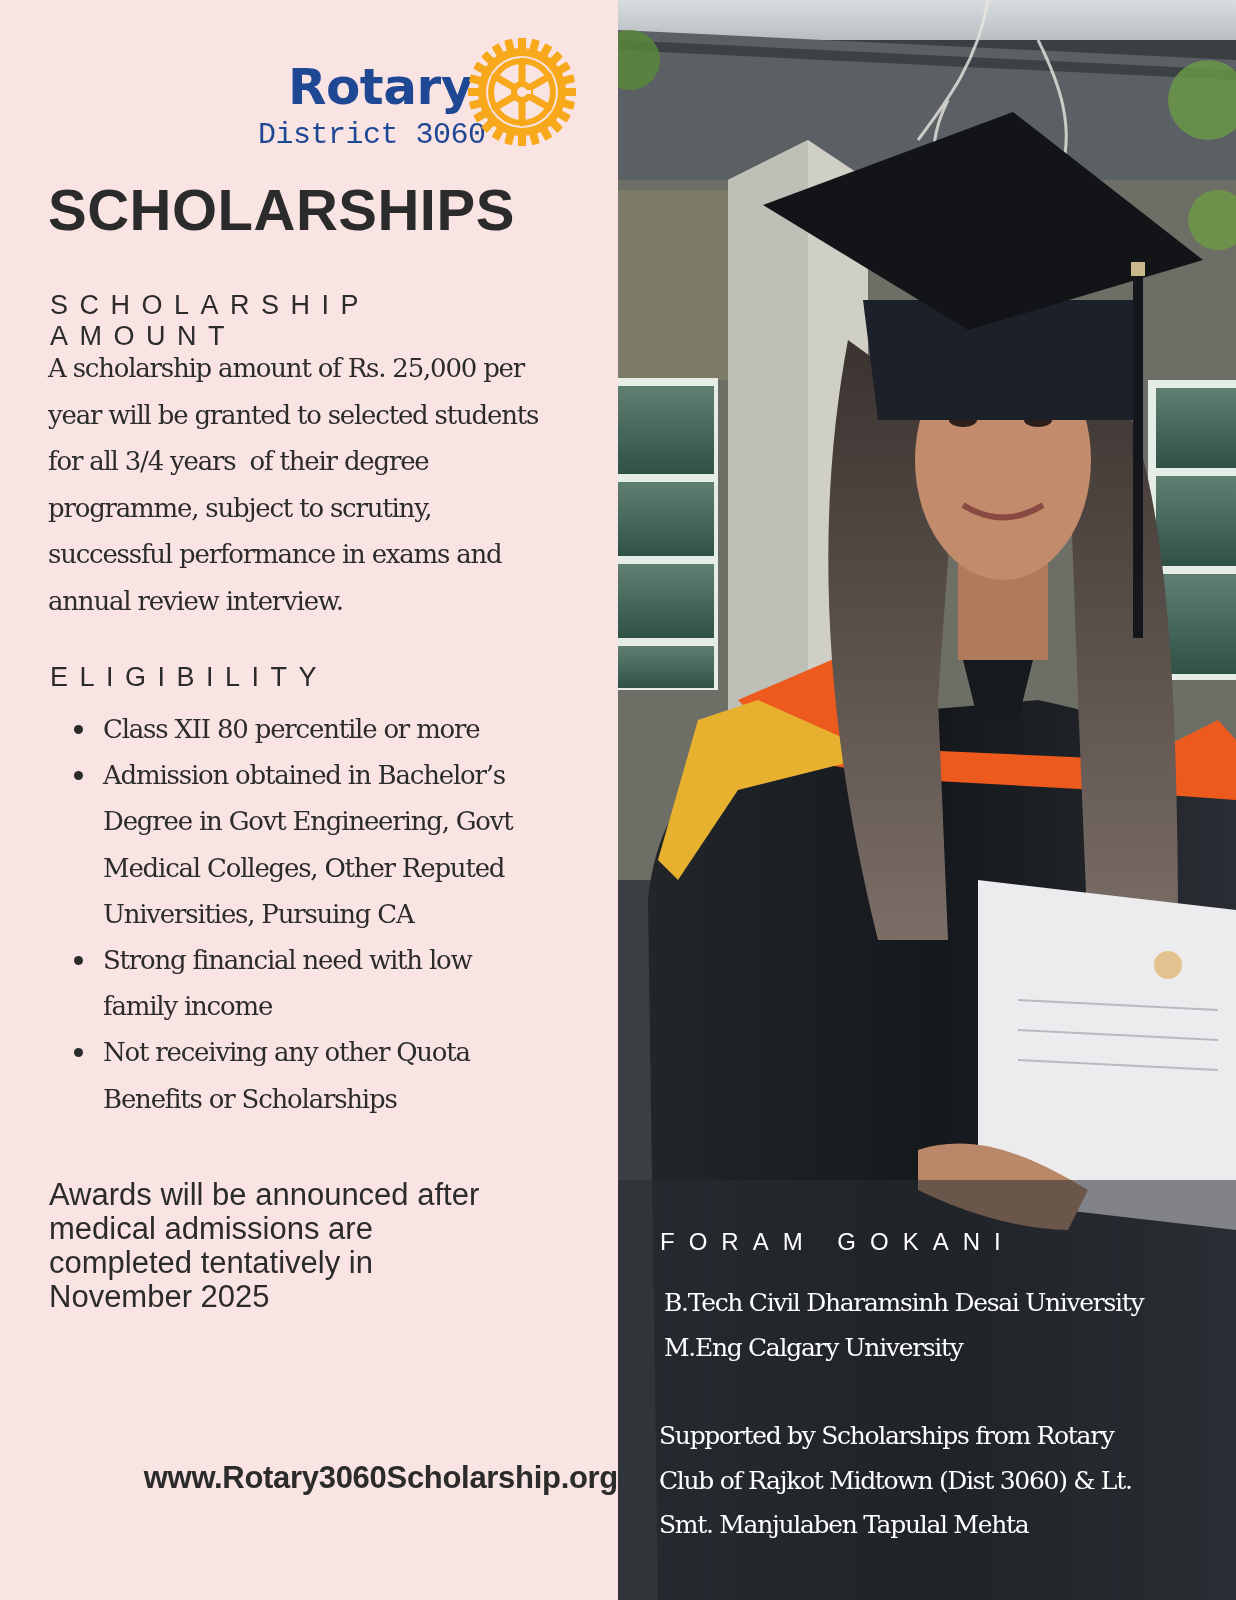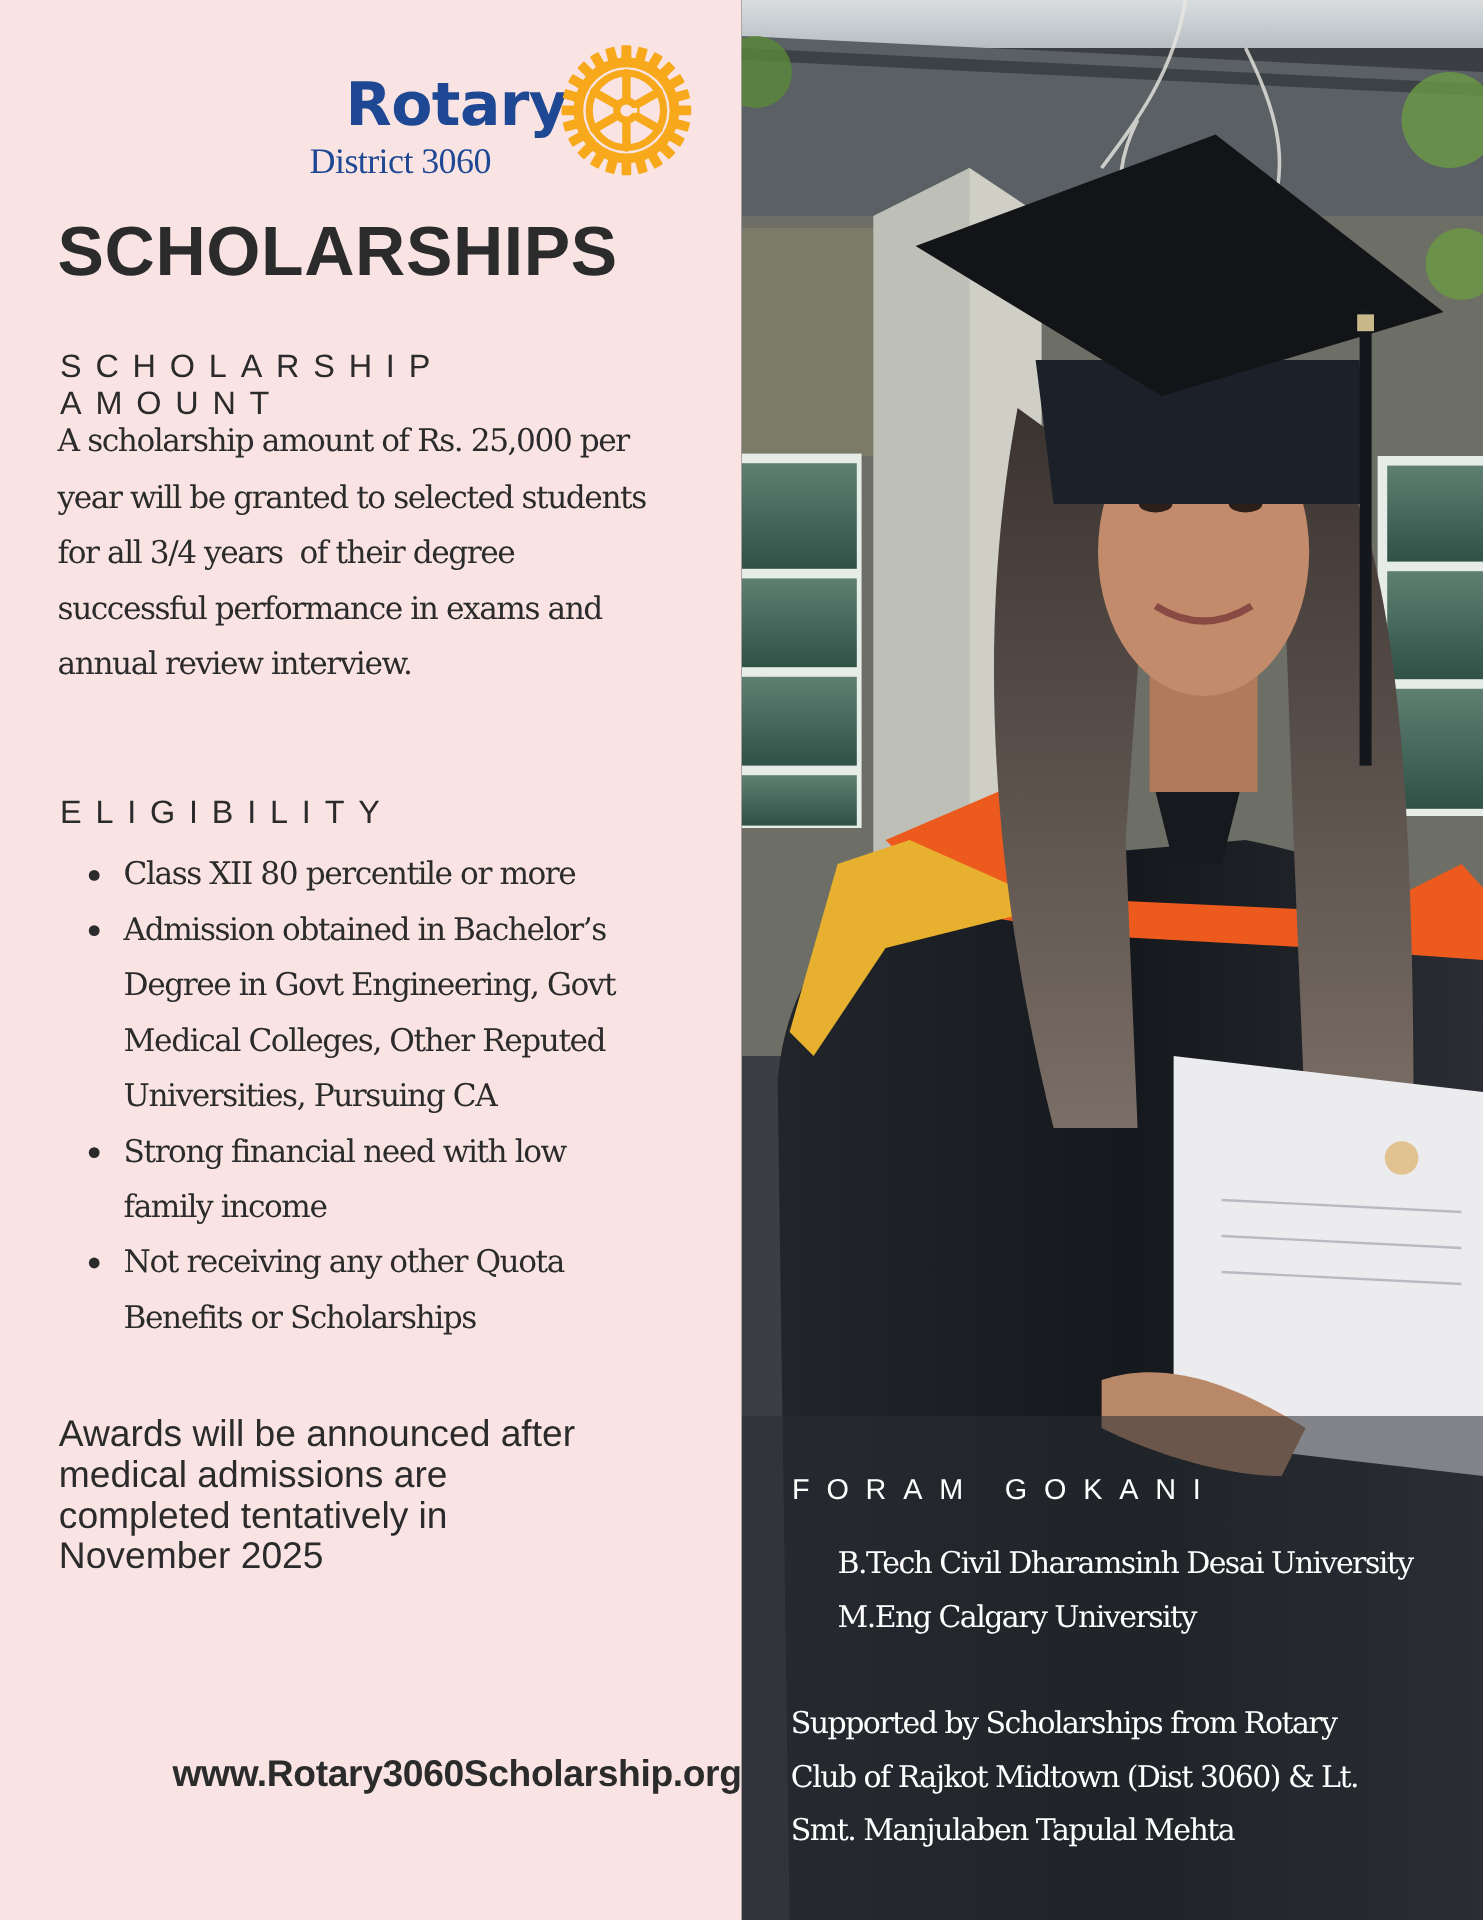--- a/index.html
+++ b/index.html
@@ -17,21 +17,21 @@
   .logo {
     position: absolute; left: 250px; top: 34px; width: 330px; height: 130px;
   }
   .logo-word {
     position: absolute; left: 38px; top: 24px;
     font-family: "DejaVu Sans", sans-serif; font-weight: bold;
     font-size: 50px; color: #1f4894; letter-spacing: -0.5px;
   }
   .logo-district {
     position: absolute; left: 8px; top: 84px;
-    font-family: Liberation Serif, serif;
+    font-family: Liberation Mono, monospace;
     font-size: 30px; color: #1f4894; letter-spacing: -0.5px;
   }
   .logo-wheel { position: absolute; left: 216px; top: 2px; width: 112px; height: 112px; }
 
   .main-title {
     position: absolute; left: 48px; top: 176px;
     font-family: "Liberation Sans", sans-serif; font-weight: bold;
     font-size: 58px; color: #2b2b2b; letter-spacing: 0.5px;
   }
   .section-heading {
@@ -94,21 +94,21 @@
     position: absolute; color: #ffffff;
   }
   .cap-name {
     left: 660px; top: 1228px;
     font-family: Liberation Sans, sans-serif;
     font-size: 24px; letter-spacing: 14px;
   }
   .cap-degree {
     left: 664px;
     font-family: "DejaVu Serif", serif;
-    font-size: 25px; letter-spacing: -1.3px; white-space: nowrap; margin-left: 34px;
+    font-size: 25px; letter-spacing: -1.3px; white-space: nowrap;
   }
   .cap-d1 { top: 1288px; }
   .cap-d2 { top: 1333px; }
   .cap-support {
     left: 659px; top: 1414px;
     font-family: "DejaVu Serif", serif;
     font-size: 25px; line-height: 44.5px; letter-spacing: -1.3px;
   }
   .cap-support span { display: block; white-space: nowrap; }
 </style>
@@ -167,20 +167,21 @@
   </div>
 
   <div class="main-title">SCHOLARSHIPS</div>
 
   <div class="section-heading h-amount">SCHOLARSHIP AMOUNT</div>
 
   <div class="body-text">
     <span>A scholarship amount of Rs. 25,000 per</span>
     <span>year will be granted to selected students</span>
     <span style="white-space: pre;">for all 3/4 years  of their degree</span>
+    <span>programme, subject to scrutiny,</span>
     <span>successful performance in exams and</span>
     <span>annual review interview.</span>
   </div>
 
   <div class="section-heading h-elig">ELIGIBILITY</div>
 
   <ul class="elig-list">
     <li>
       <span class="bullet"></span>
       <span class="line">Class XII 80 percentile or more</span>

